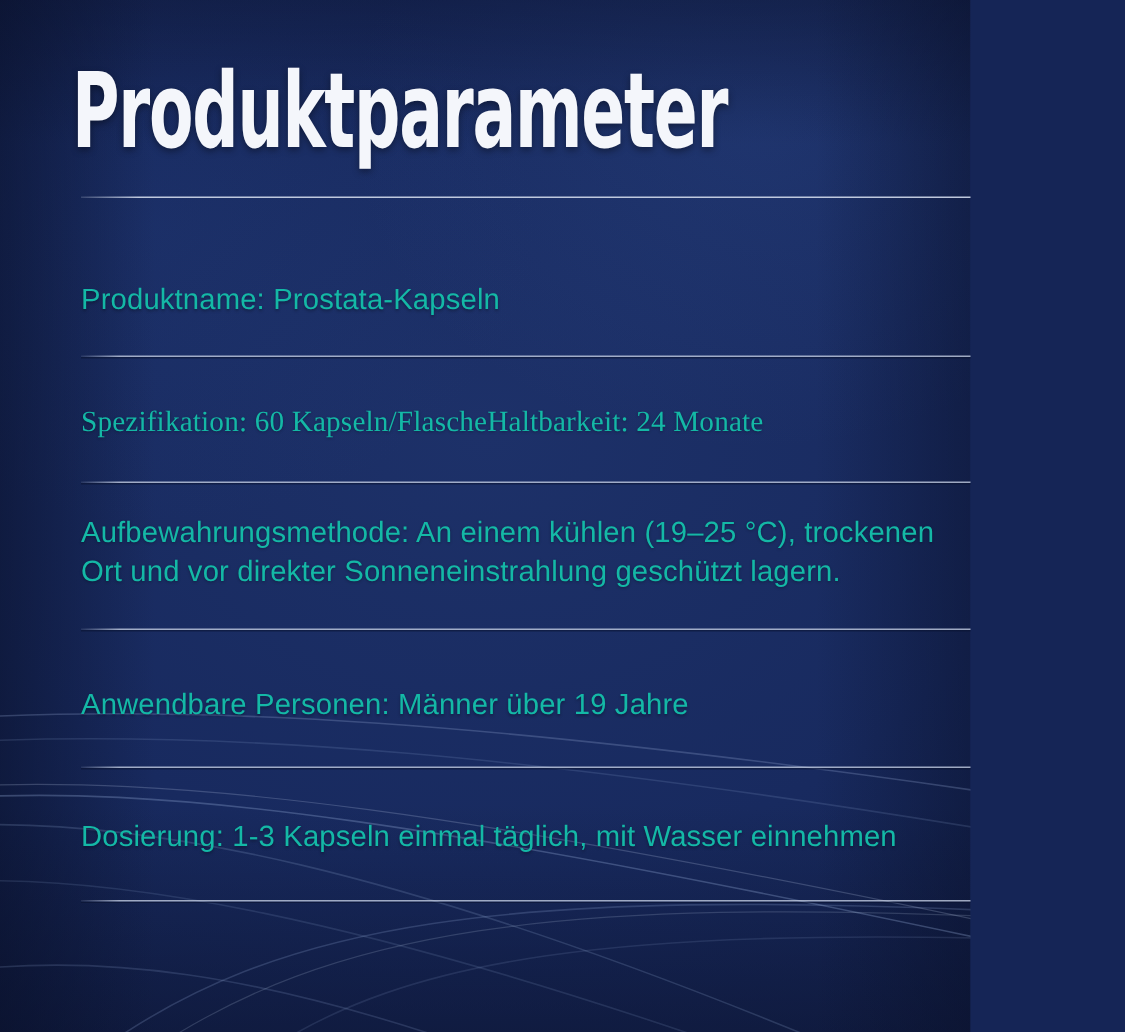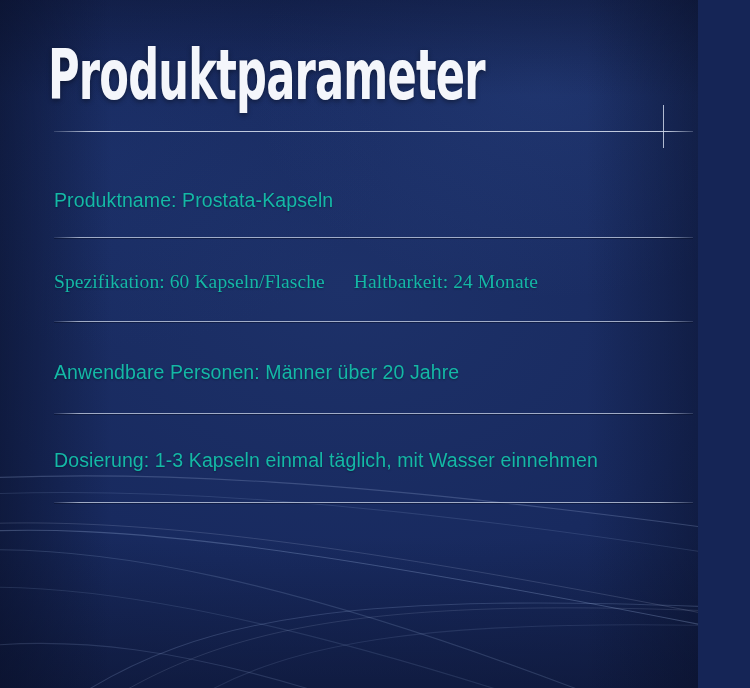--- a/index.html
+++ b/index.html
@@ -11,21 +11,21 @@
   }
 
   body {
     font-family:"Liberation Sans", sans-serif;
     background:#152556;
   }
 
   
   #poster {
     position:relative;
-    width:698px;
+    width:647px;
     height:688px;
     overflow:hidden;
     background:#152556;
   }
 
   
   .bg-layer {
     position:absolute;
     inset:0;
     pointer-events:none;
@@ -96,21 +96,21 @@
     color:#14b8a6;
     font-size:19.5px;
     line-height:27px;
     letter-spacing:0.1px;
     white-space:pre-wrap;
     text-shadow:0 1px 2px rgba(0,0,0,0.30);
   }
   .row-text.two-line { line-height:26px; }
 
   .row-inline { display:flex; }
-  .row-inline .seg-b { margin-left:29px; }
+  .row-inline .seg-b { }
 
   .divider {
     width:100%;
     height:1px;
     background:linear-gradient(to right, rgba(198,208,228,0.10) 0%, rgba(198,208,228,0.78) 4%, rgba(198,208,228,0.78) 95%, rgba(198,208,228,0.16) 100%);
     box-shadow:0 1px 0 rgba(10,18,48,0.55);
   }
 
   
   .r1 .row-text { padding:19px 0 23px; }
@@ -160,23 +160,28 @@
     </div>
 
     <div class="row r2">
       <div class="row-text row-inline">
         <span class="seg-a">Spezifikation: 60 Kapseln/Flasche</span>
         <span class="seg-b">Haltbarkeit: 24 Monate</span>
       </div>
       <div class="divider"></div>
     </div>
 
+    <div class="row r3">
+      <div class="row-text two-line">Aufbewahrungsmethode: An einem kühlen (19–25 °C), trockenen
+Ort und vor direkter Sonneneinstrahlung geschützt lagern.</div>
+      <div class="divider"></div>
+    </div>
 
     <div class="row r4">
-      <div class="row-text">Anwendbare Personen: Männer über 20 Jahre</div>
+      <div class="row-text">Anwendbare Personen: Männer über 19 Jahre</div>
       <div class="divider"></div>
     </div>
 
     <div class="row r5">
       <div class="row-text">Dosierung: 1-3 Kapseln einmal täglich, mit Wasser einnehmen</div>
       <div class="divider"></div>
     </div>
 
   </div>
 </div>

